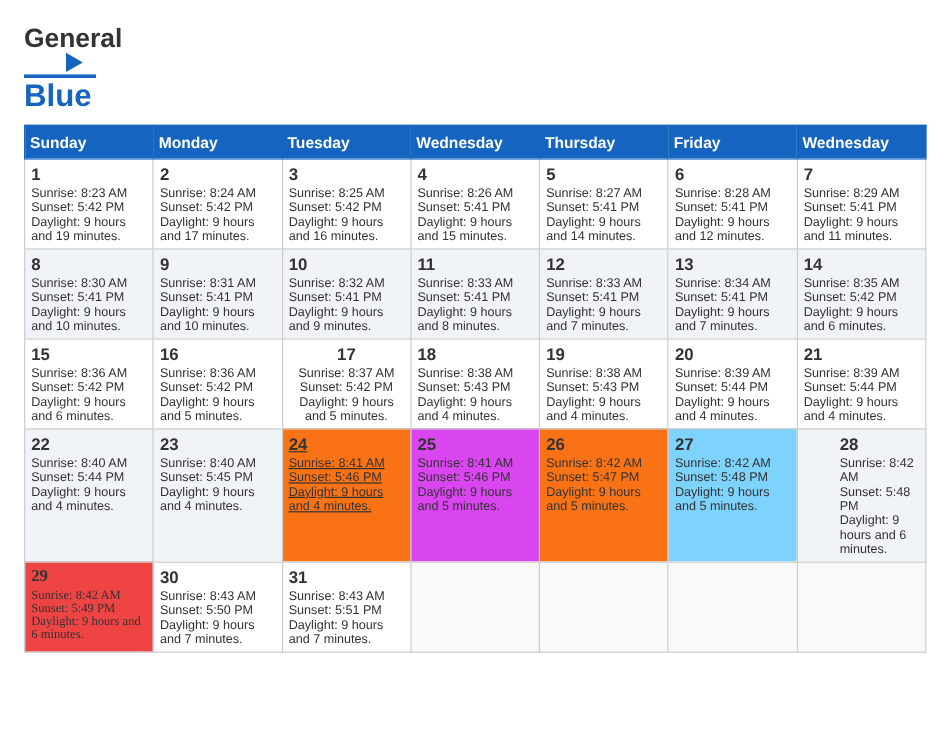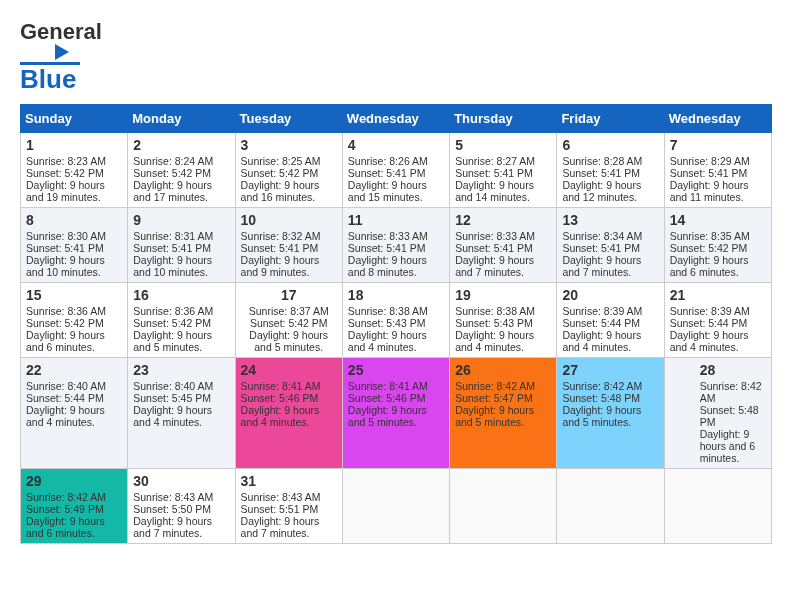--- a/index.html
+++ b/index.html
@@ -263,21 +263,21 @@
           <div>Sunrise: 8:40 AM</div>
           <div>Sunset: 5:44 PM</div>
           <div>Daylight: 9 hours and 4 minutes.</div>
         </td>
         <td style="background: rgb(240, 244, 248);">
           <span class="day-num">23</span>
           <div>Sunrise: 8:40 AM</div>
           <div>Sunset: 5:45 PM</div>
           <div>Daylight: 9 hours and 4 minutes.</div>
         </td>
-        <td style="background: #ec4899;">
+        <td style="background: #f97316; text-decoration: underline;">
           <span class="day-num">24</span>
           <div>Sunrise: 8:41 AM</div>
           <div>Sunset: 5:46 PM</div>
           <div>Daylight: 9 hours and 4 minutes.</div>
         </td>
         <td style="background: #d946ef; margin-top: 31px;">
           <span class="day-num">25</span>
           <div>Sunrise: 8:41 AM</div>
           <div>Sunset: 5:46 PM</div>
           <div>Daylight: 9 hours and 5 minutes.</div>
@@ -295,21 +295,21 @@
           <div>Daylight: 9 hours and 5 minutes.</div>
         </td>
         <td style="background: rgb(240, 244, 248); padding-left: 35px;">
           <span class="day-num">28</span>
           <div>Sunrise: 8:42 AM</div>
           <div>Sunset: 5:48 PM</div>
           <div>Daylight: 9 hours and 6 minutes.</div>
         </td>
       </tr>
       <tr>
-        <td style="background: #14b8a6;">
+        <td style="background: #ef4444; font-family: Liberation Serif, serif;">
           <span class="day-num">29</span>
           <div>Sunrise: 8:42 AM</div>
           <div>Sunset: 5:49 PM</div>
           <div>Daylight: 9 hours and 6 minutes.</div>
         </td>
         <td style="background: rgb(255, 255, 255);">
           <span class="day-num">30</span>
           <div>Sunrise: 8:43 AM</div>
           <div>Sunset: 5:50 PM</div>
           <div>Daylight: 9 hours and 7 minutes.</div>

